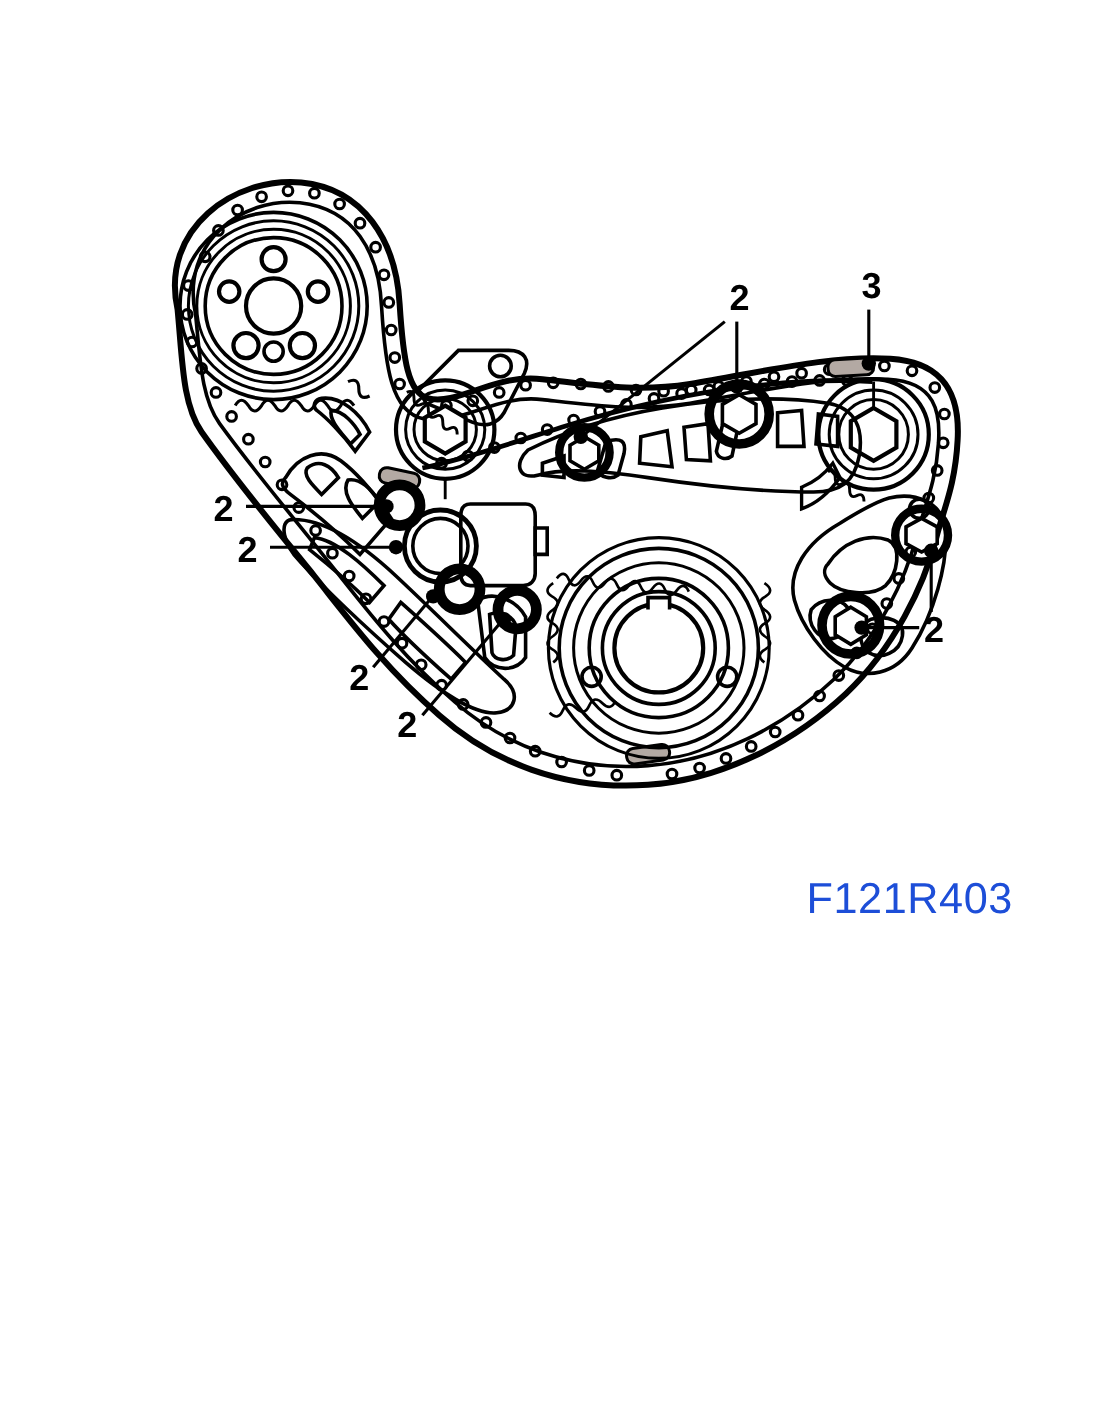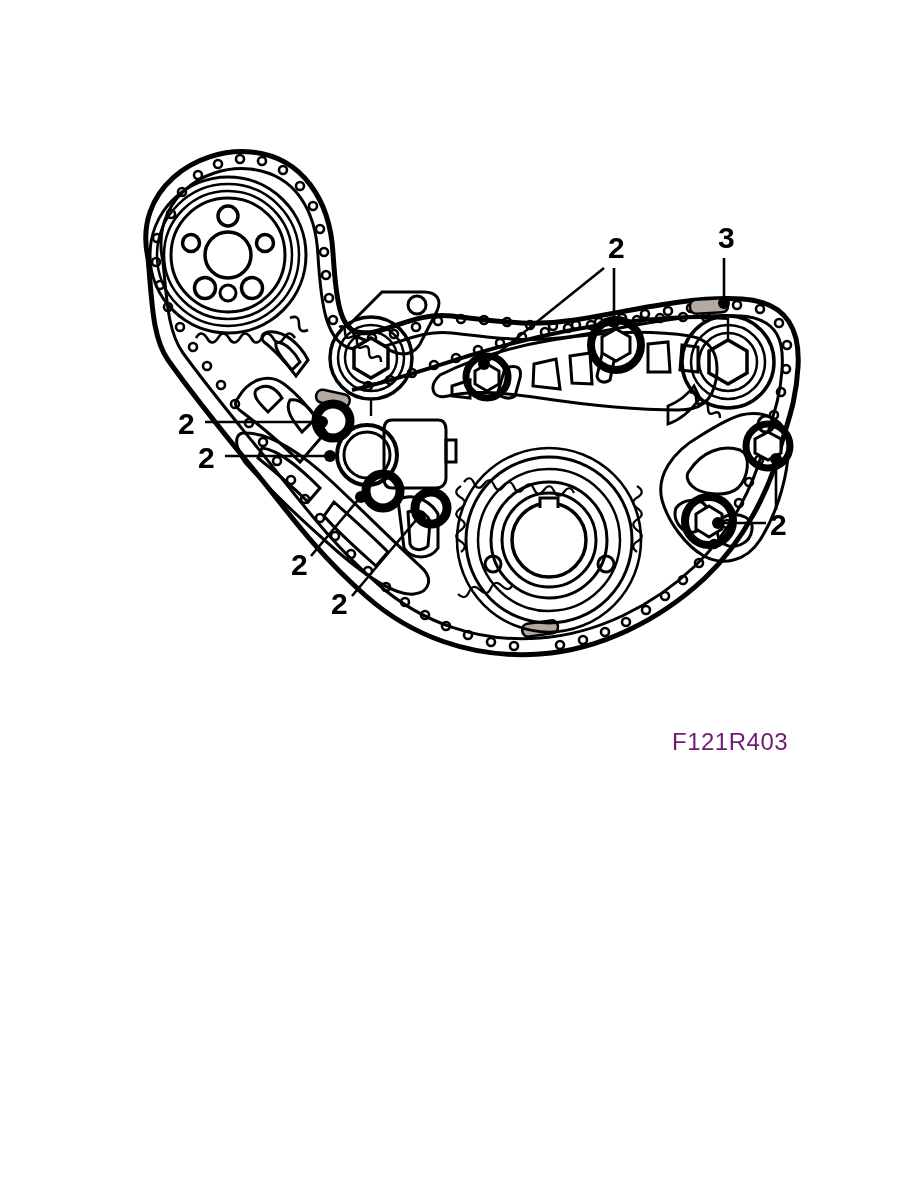--- a/index.html
+++ b/index.html
@@ -8,24 +8,24 @@
     font-family:"Liberation Sans", sans-serif;
     color:#000000;
     overflow:hidden;
     position:relative;
   }
   #figure-root{position:absolute;left:0;top:0;width:918px;height:1188px;}
   svg.diagram{position:absolute;left:0;top:0;width:918px;height:1188px;}
   .cap{
     position:absolute;
     font-family:"Liberation Sans", sans-serif;
-    font-size:24px;
+    font-size:36px;
     font-weight:400;
     letter-spacing:0.5px;
-    color:#701a75;
+    color:#1d4ed8;
     white-space:pre;
   }
   .lbl{
     font-family:"Liberation Sans", sans-serif;
     font-size:30px;
     font-weight:700;
     fill:#000;
   }
 </style>
 </head>

